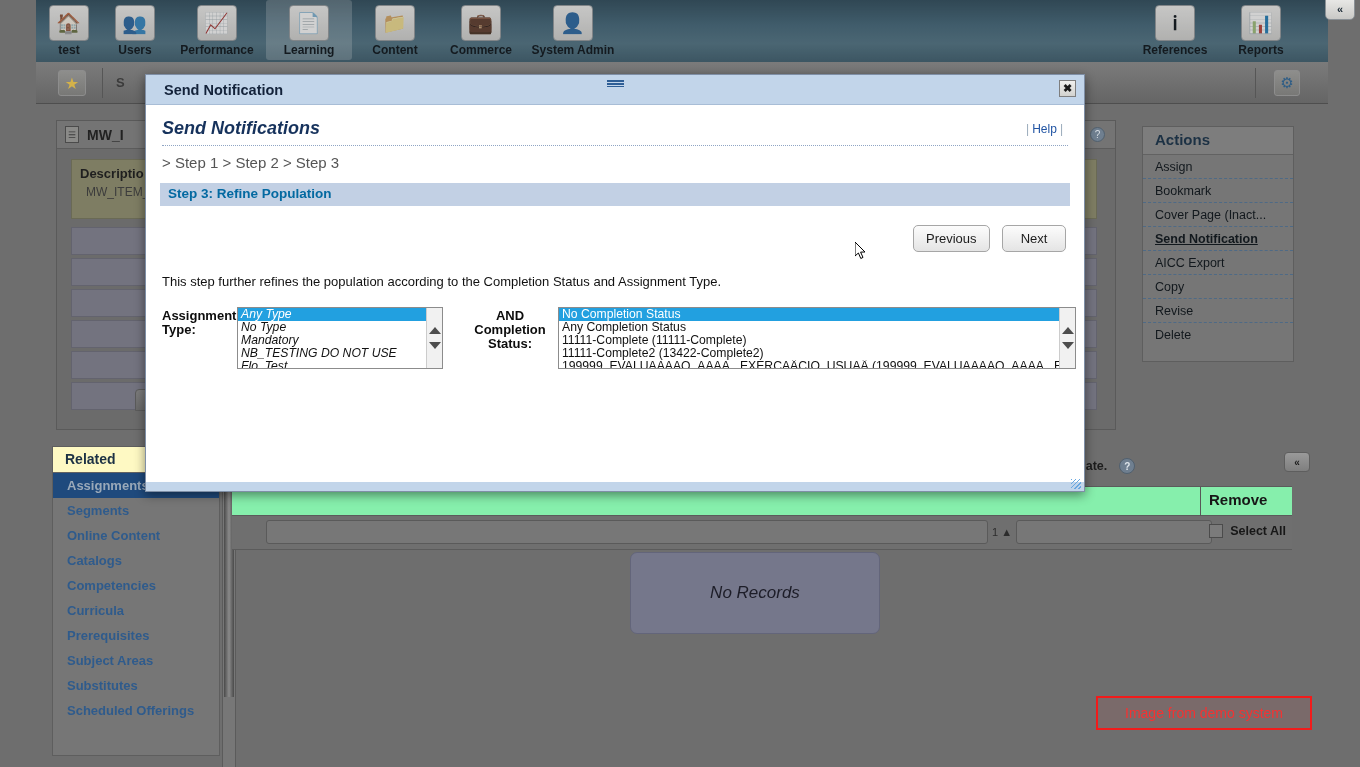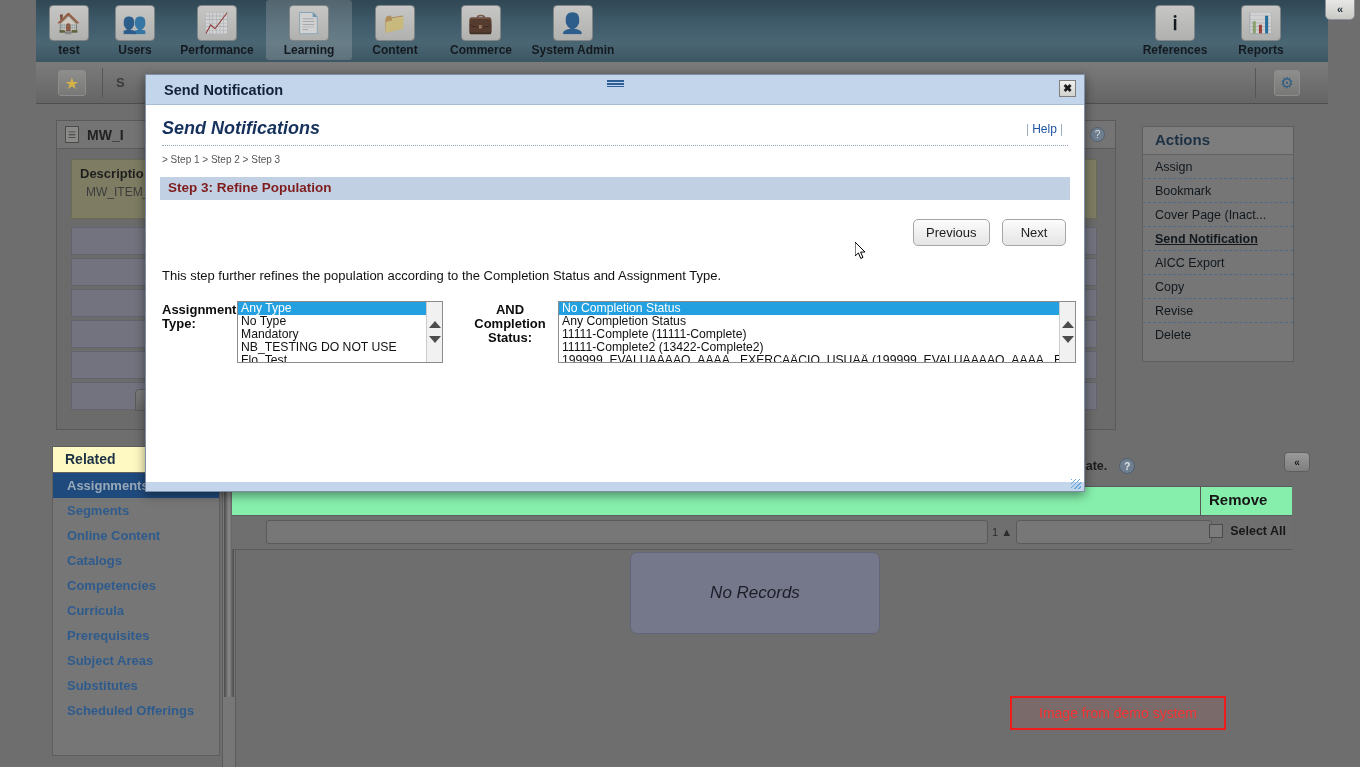--- a/index.html
+++ b/index.html
@@ -196,21 +196,21 @@
   .cb { width:14px; height:14px; border:1px solid #4b4b4b; background:#7b7b7b; }
 
   .norecords {
     position:absolute; left:594px; top:448px; width:250px; height:82px;
     background:#75778b; border:1px solid #63657a; border-radius:7px;
     display:flex; align-items:center; justify-content:center;
     font-size:17px; font-style:italic; color:#1d1d28;
   }
 
   .demo-box {
-    position:absolute; left:974px; top:592px; width:216px; height:34px;
+    position:absolute; left:1060px; top:592px; width:216px; height:34px;
     border:2px solid #f21b1b; background:#7a6a6a;
     display:flex; align-items:center; justify-content:center;
     font-size:14px; color:#f53232; font-weight:500;
   }
 
   
   .modal {
     position:absolute; left:145px; top:74px; width:940px; height:418px;
     background:#ffffff; border:1px solid #7f8fa6;
     box-shadow: 0 3px 10px rgba(0,0,0,0.45);
@@ -236,24 +236,24 @@
 
   .sn-title {
     font-size:18px; font-style:italic; font-weight:bold; color:#16325c;
     padding: 12px 0 0 2px;
   }
   .sn-help {
     position:absolute; right:18px; top:16px; font-size:12px; color:#2255a4;
   }
   .sn-help .bar { color:#9ab; margin:0 3px; }
   .sn-rule { border-bottom:1px dotted #8fa5c4; margin: 6px 2px 0 2px; }
-  .sn-steps { font-size:10px; color:#555; padding:8px 0 0 2px; }
+  .sn-steps { font-size:15px; color:#555; padding:8px 0 0 2px; }
   .step-bar {
     margin-top:12px; height:23px; background:#c2d0e4;
-    font-size:13.5px; font-weight:bold; color:#7f1d1d; padding:3px 0 0 8px;
+    font-size:13.5px; font-weight:bold; color:#0369a1; padding:3px 0 0 8px;
   }
   .btn-row { margin-top:19px; text-align:right; padding-right:4px; }
   .wbtn {
     display:inline-block; min-width:64px; padding:5px 12px; margin-left:8px;
     font-size:13px; color:#1c1c1c; text-align:center;
     background:linear-gradient(to bottom,#fcfcfc,#e4e4e4);
     border:1px solid #a6a6a6; border-radius:5px;
   }
   .sn-desc { margin-top:22px; font-size:13px; color:#111; padding-left:2px; }
 
@@ -454,21 +454,21 @@
         </div>
 
         <div class="sn-desc">This step further refines the population according to the Completion Status and Assignment Type.</div>
 
         <div class="fields">
           <div class="flabel" style="left:2px; top:2px; width:74px;">
             <div>Assignment</div>
             <div>Type:</div>
           </div>
 
-          <div class="lbox" style="left:77px; top:0px; width:206px; height:62px;">
+          <div class="lbox" style="left:77px; top:0px; width:206px; height:62px;font-style:italic;">
             <div class="lbox-list">
               <div class="lopt sel">Any Type</div>
               <div class="lopt">No Type</div>
               <div class="lopt">Mandatory</div>
               <div class="lopt">NB_TESTING DO NOT USE</div>
               <div class="lopt">Flo_Test</div>
             </div>
             <div class="lbox-sb">
               <div class="sb-arrow sb-up"></div>
               <div class="sb-arrow sb-dn"></div>

